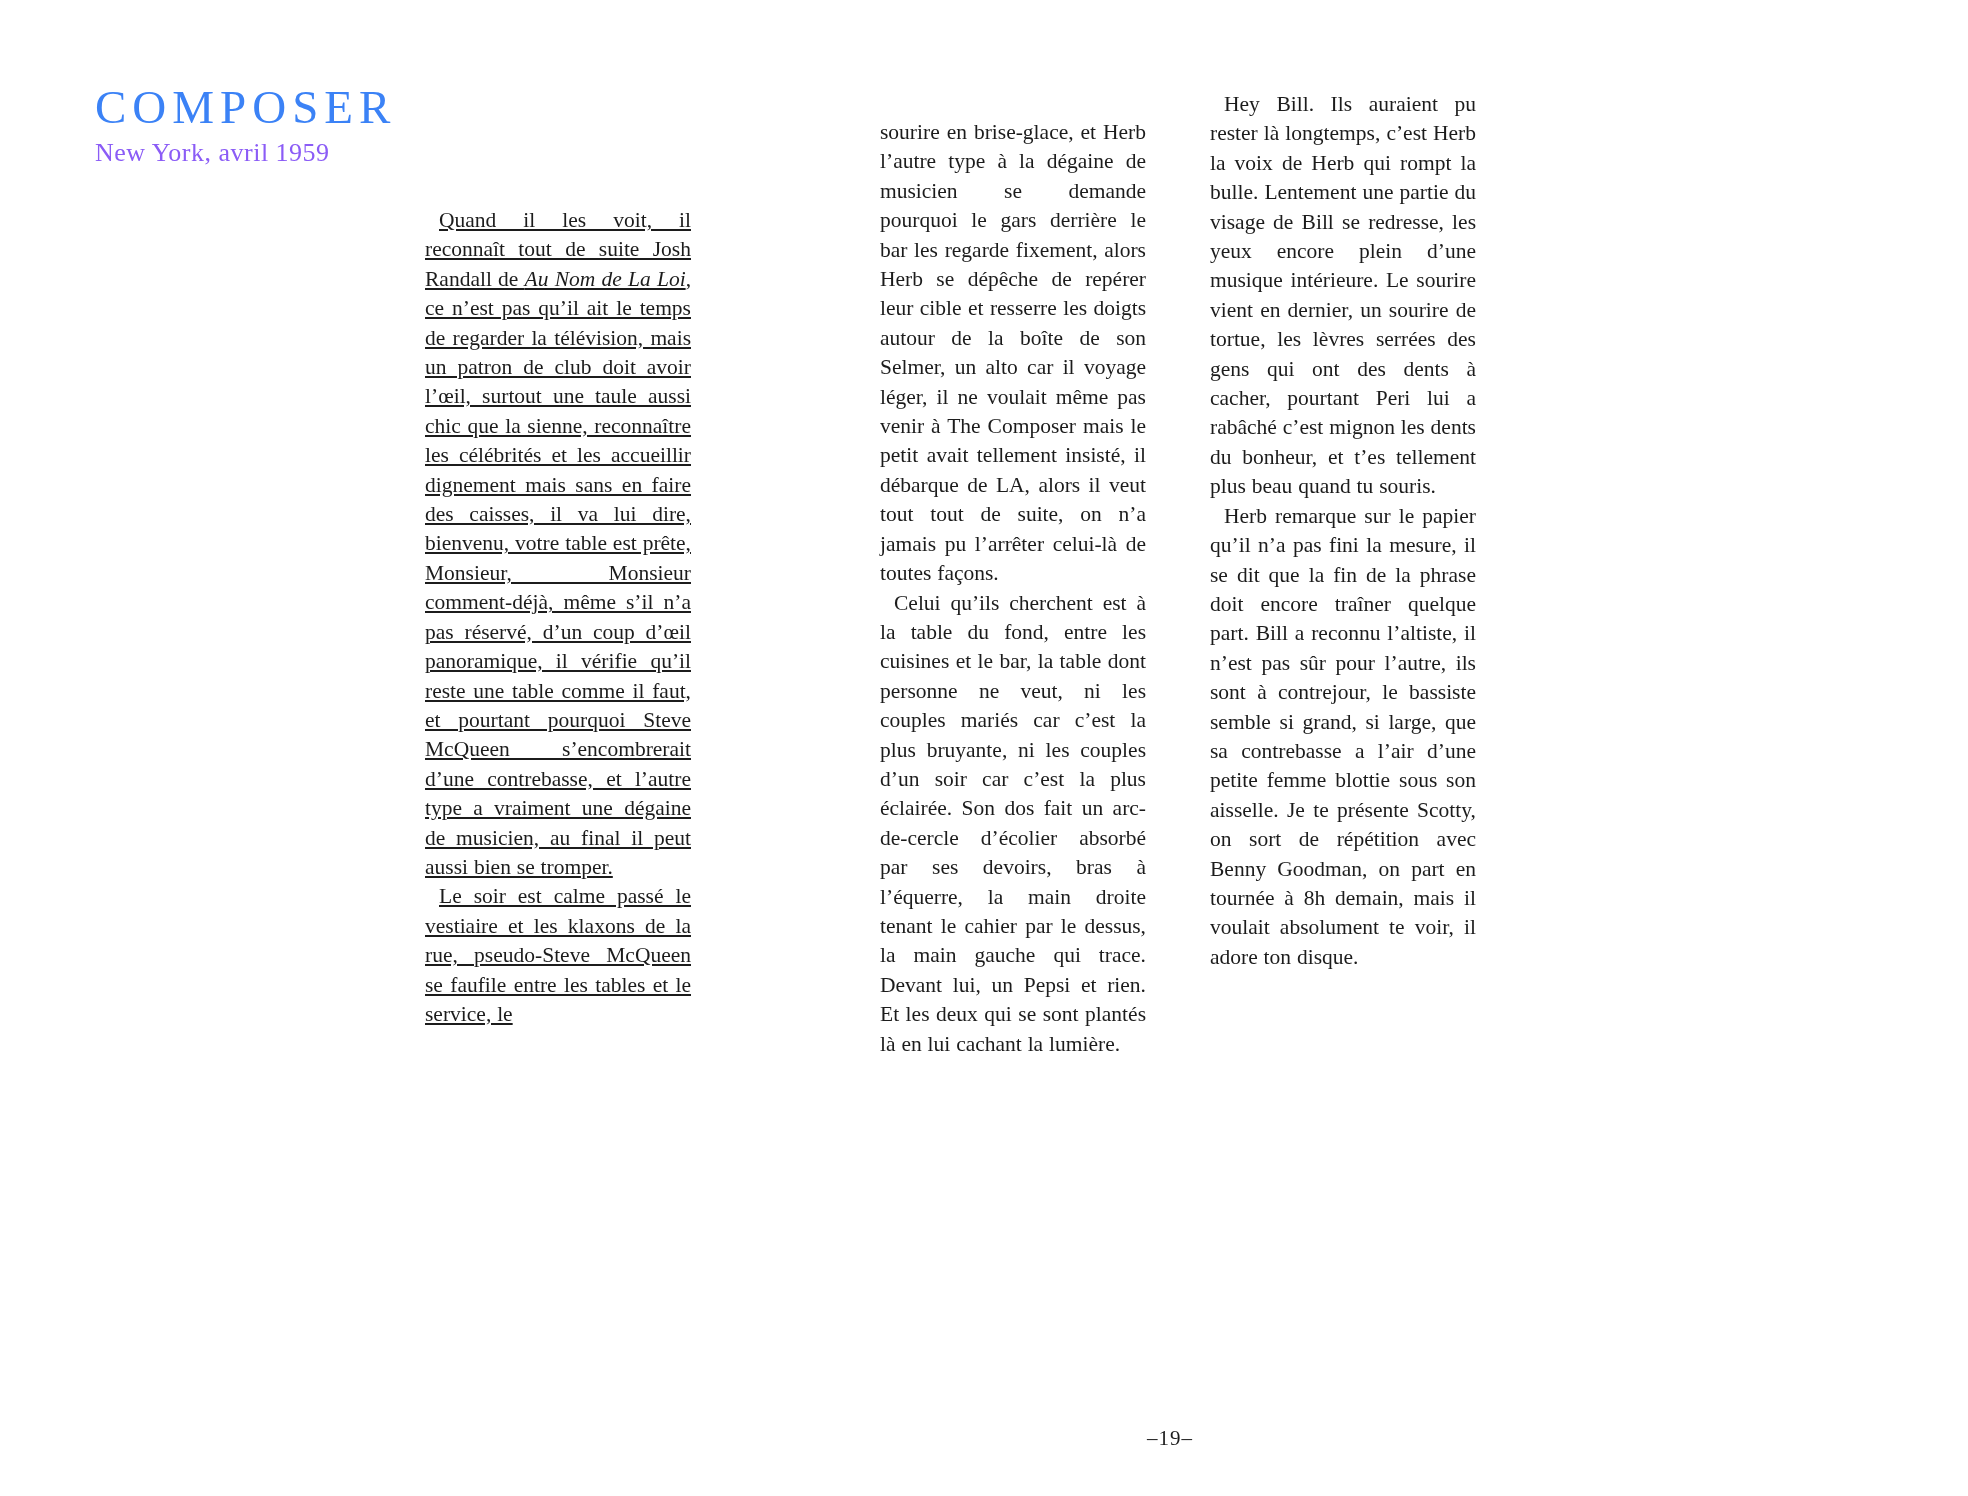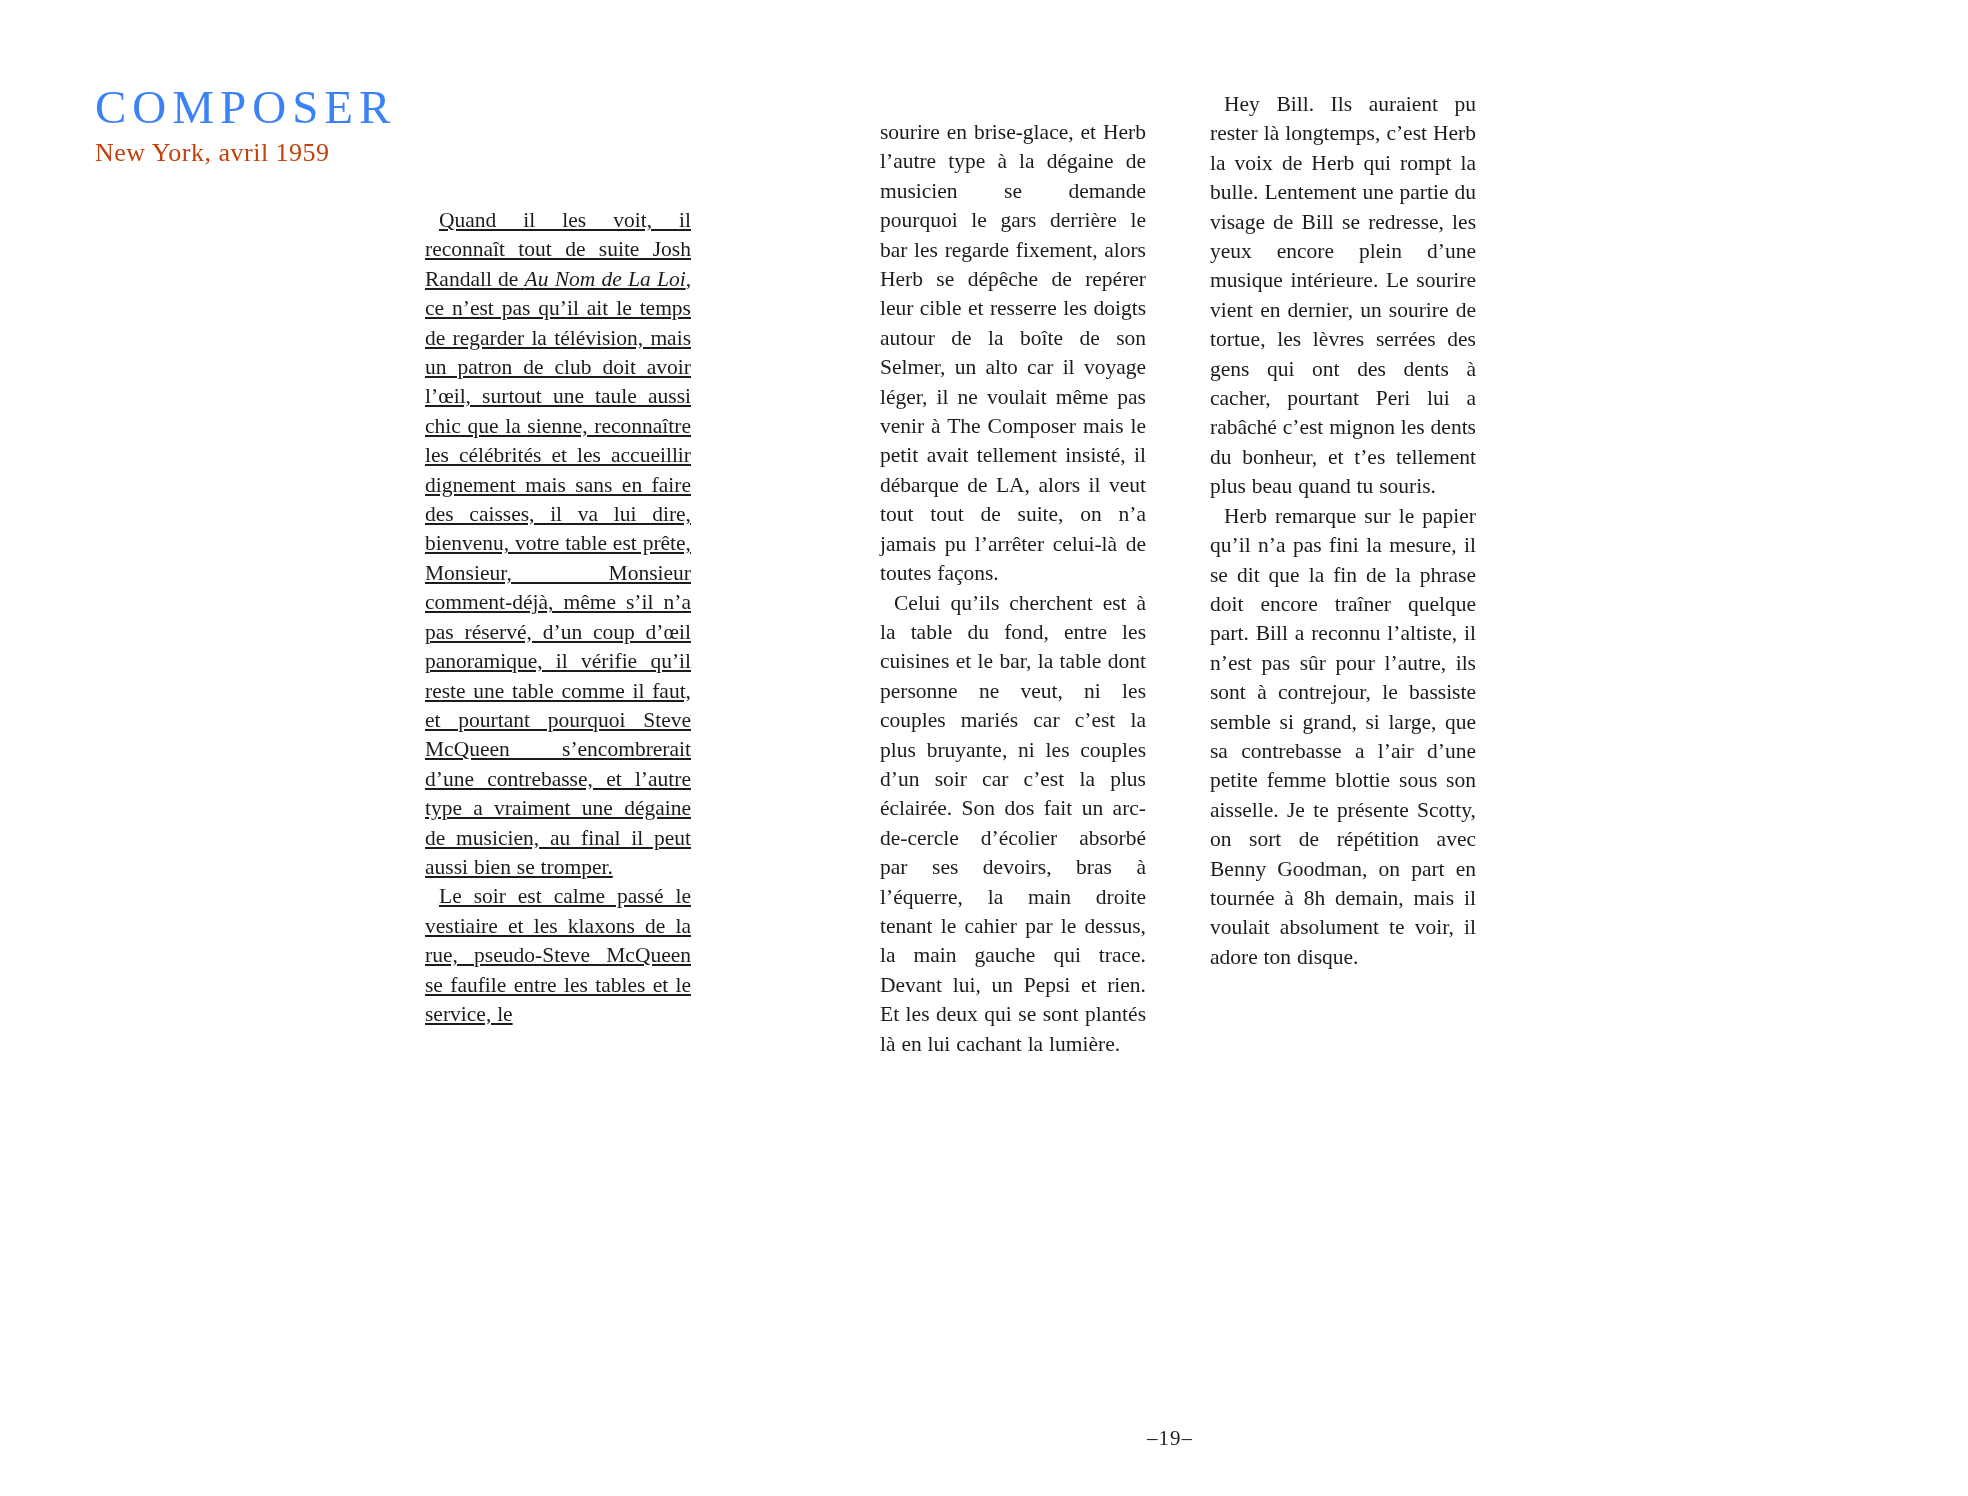--- a/index.html
+++ b/index.html
@@ -25,21 +25,21 @@
     letter-spacing: 6px;
     font-weight: normal;
     line-height: 1.1;
     color: #3b82f6;
     white-space: nowrap;
   }
   .chapter-subtitle {
     font-size: 26px;
     margin-top: 4px;
     letter-spacing: 0.5px;
-    color: #c2410c;
+    color: #8b5cf6;
     white-space: nowrap;
   }
   .column {
     position: absolute;
     width: 266px;
     font-size: 21.5px;
     line-height: 29.4px;
     text-align: justify;
     hyphens: none;
     -webkit-hyphens: none;

